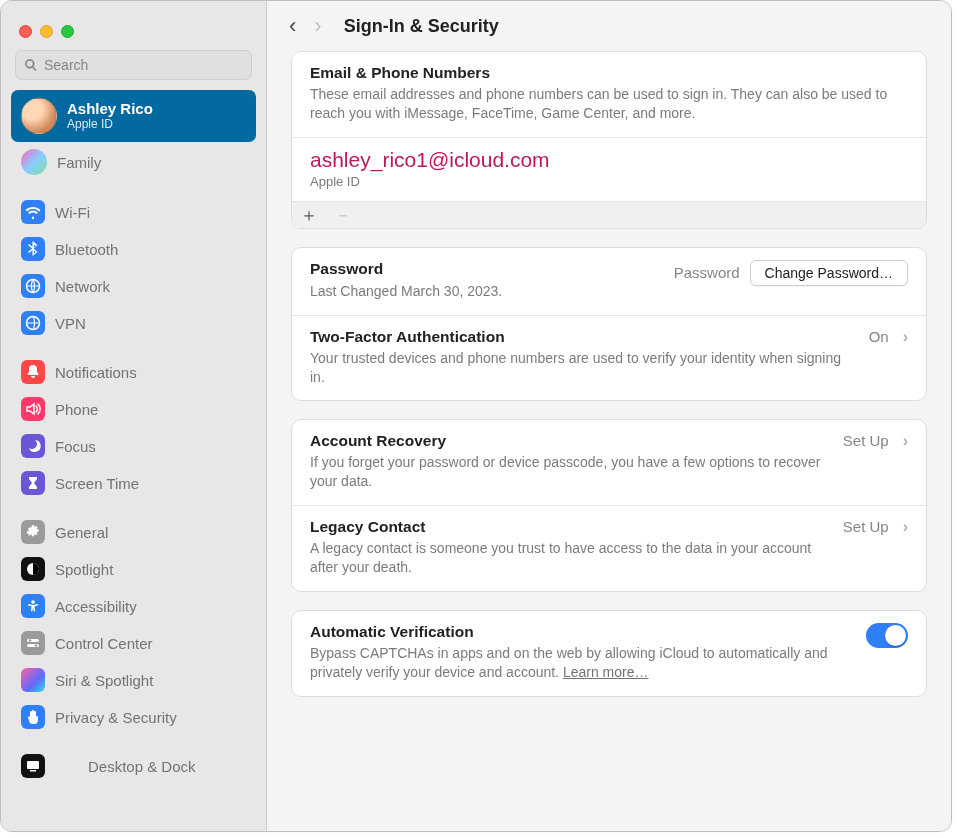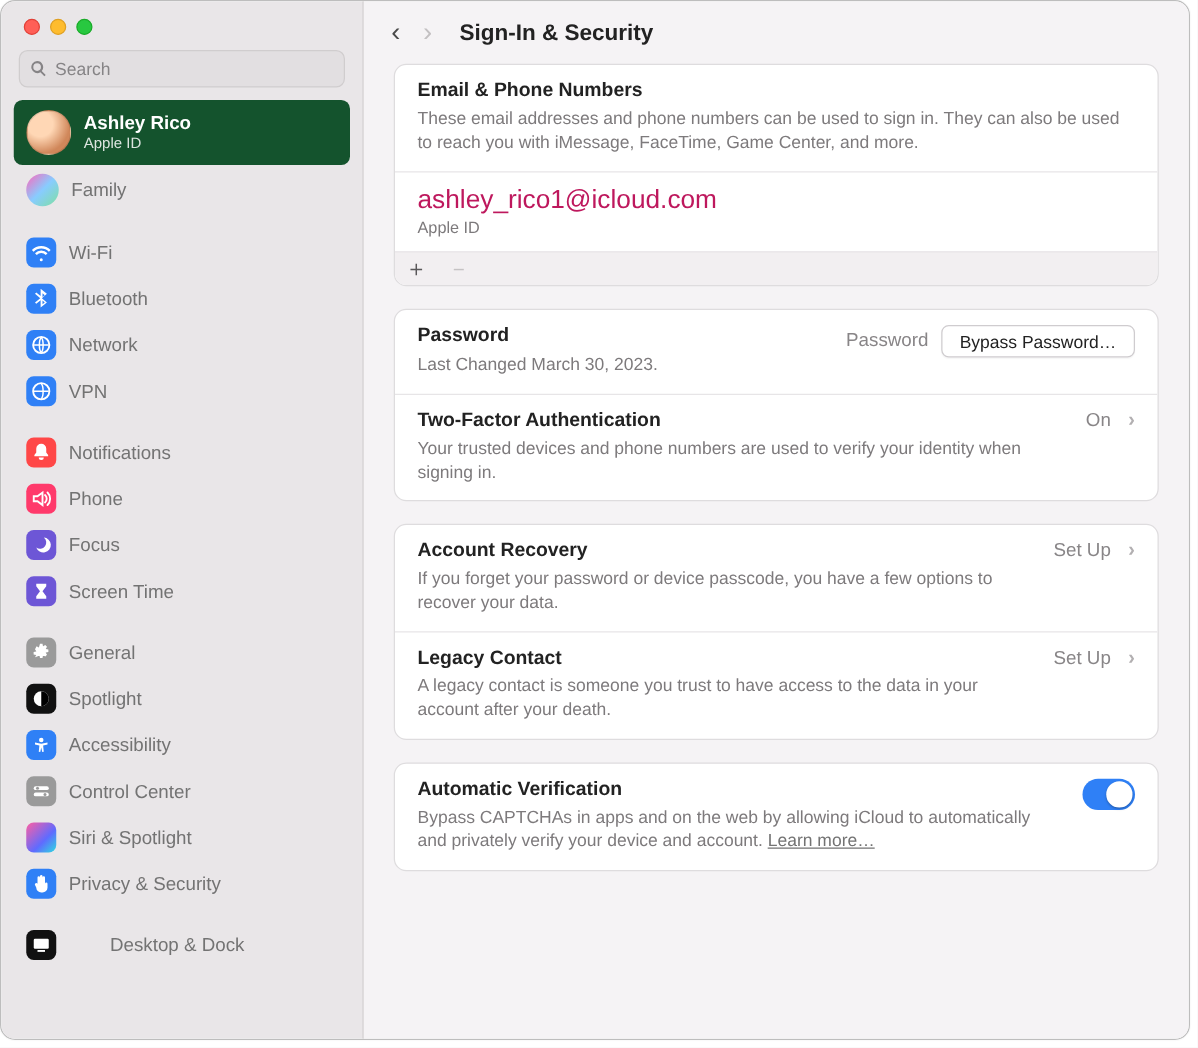--- a/index.html
+++ b/index.html
@@ -15,26 +15,26 @@
     height: 832px;
     border: 1px solid #bdbdbd;
     border-radius: 12px;
     overflow: hidden;
     display: flex;
     background: #fff;
     box-shadow: 0 0 0 1px rgba(0,0,0,0.02);
   }
   
   .sidebar {
-    width: 290px;
+    width: 266px;
     background: #e9e6e8;
     border-right: 1px solid #cfcccd;
     display: flex;
     flex-direction: column;
-    padding-top: 8px;
+    padding-top: 18px;
   }
   .traffic {
     display: flex;
     gap: 8px;
     padding: 6px 0 12px 18px;
   }
   .traffic .dot {
     width: 13px; height: 13px; border-radius: 50%;
   }
   .dot.red { background:#ff5f57; border:0.5px solid #e14138;}
@@ -71,21 +71,21 @@
     cursor: default;
   }
   .item .icon-box {
     width:24px; height:24px;
     border-radius:6px;
     display:flex;align-items:center;justify-content:center;
     flex-shrink:0;
   }
   .item .icon-box svg { width:16px;height:16px;fill:#fff;}
   .item.selected {
-    background:#14532d;
+    background:#0369a1;
     color:#fff;
   }
   .item.selected .sub { color: rgba(255,255,255,0.85);}
   .item .textcol { display:flex;flex-direction:column; line-height:1.15;}
   .item .sub { font-size:12px; color:#6a6a6a;}
   .group-gap { height:12px; }
   .avatar-large {
     width:36px;height:36px;border-radius:50%;flex-shrink:0;
     background: radial-gradient(circle at 30% 30%, #ffd7b5 0 30%, #d0875a 70%);
     border:1px solid rgba(0,0,0,0.1);
@@ -376,21 +376,21 @@
       </div>
 
       <div class="card">
         <div class="row">
           <div class="left">
             <div class="sec-title">Password</div>
             <div class="sec-desc" style="margin-top:4px;">Last Changed March 30, 2023.</div>
           </div>
           <div class="right" style="align-items:center;">
             <span class="value-label">Password</span>
-            <button class="pill-btn">Bypass Password…</button>
+            <button class="pill-btn">Change Password…</button>
           </div>
         </div>
         <div class="row">
           <div class="left">
             <div class="sec-title">Two-Factor Authentication</div>
             <div class="sec-desc">Your trusted devices and phone numbers are used to verify your identity when signing in.</div>
           </div>
           <div class="right">
             <span class="value-label">On</span>
             <span class="chev">›</span>

